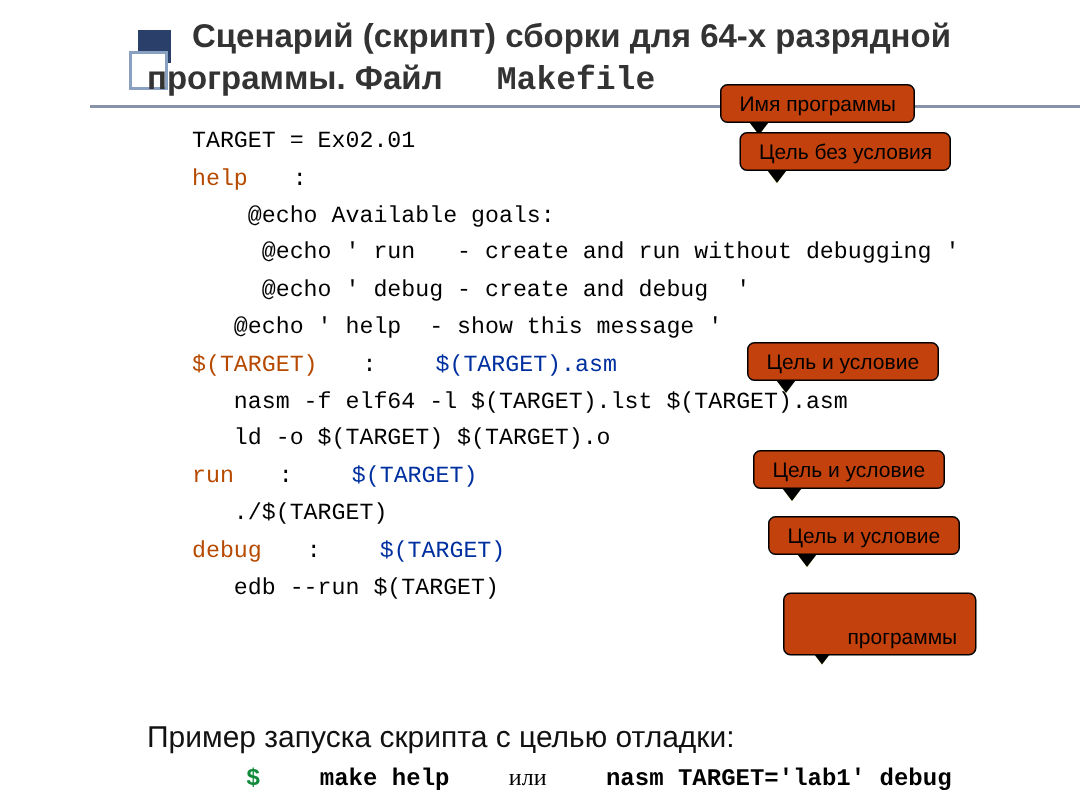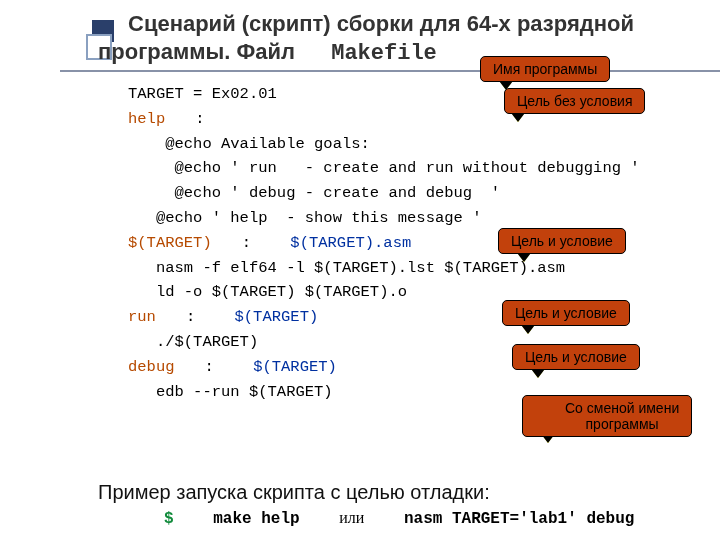--- a/index.html
+++ b/index.html
@@ -156,31 +156,31 @@
 
 <div class="footer">Пример запуска скрипта с целью отладки:</div>
 
 <div class="cmdline">
   <span class="dollar">$</span><span> make help </span><span class="thin">или</span><span> nasm TARGET='lab1' debug</span>
 </div>
 
 <div class="callout" style="top:56px; left:420px;">Имя программы</div>
 <div class="pointer" style="top:79px; left:438px;"></div>
 
-<div class="callout" style="top:88px; left:444px;">Цель без условия</div>
+<div class="callout" style="top:88px; left:433px;">Цель без условия</div>
 <div class="pointer" style="top:111px; left:450px;"></div>
 
 <div class="callout" style="top:228px; left:438px;">Цель и условие</div>
 <div class="pointer" style="top:251px; left:456px;"></div>
 
 <div class="callout" style="top:300px; left:442px;">Цель и условие</div>
 <div class="pointer" style="top:323px; left:460px;"></div>
 
 <div class="callout" style="top:344px; left:452px;">Цель и условие</div>
 <div class="pointer" style="top:367px; left:470px;"></div>
 
 <div class="callout" style="top:395px; left:462px;">
-  <span>Со сменой имени</span><br>
+  <br>
   <span>программы</span>
 </div>
 <div class="pointer" style="top:432px; left:480px;"></div>
 
 <div class="pagenum">9</div>
 
 </body></html>

